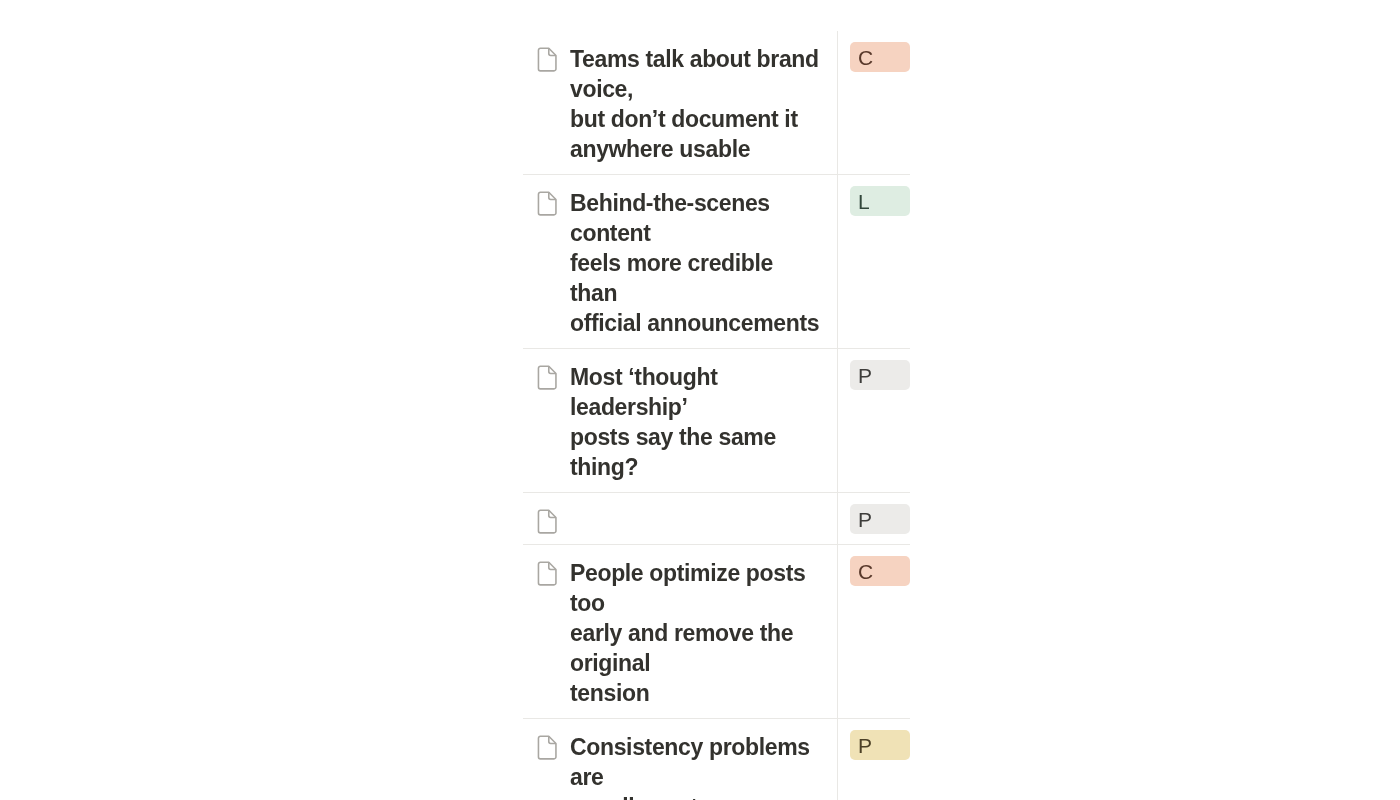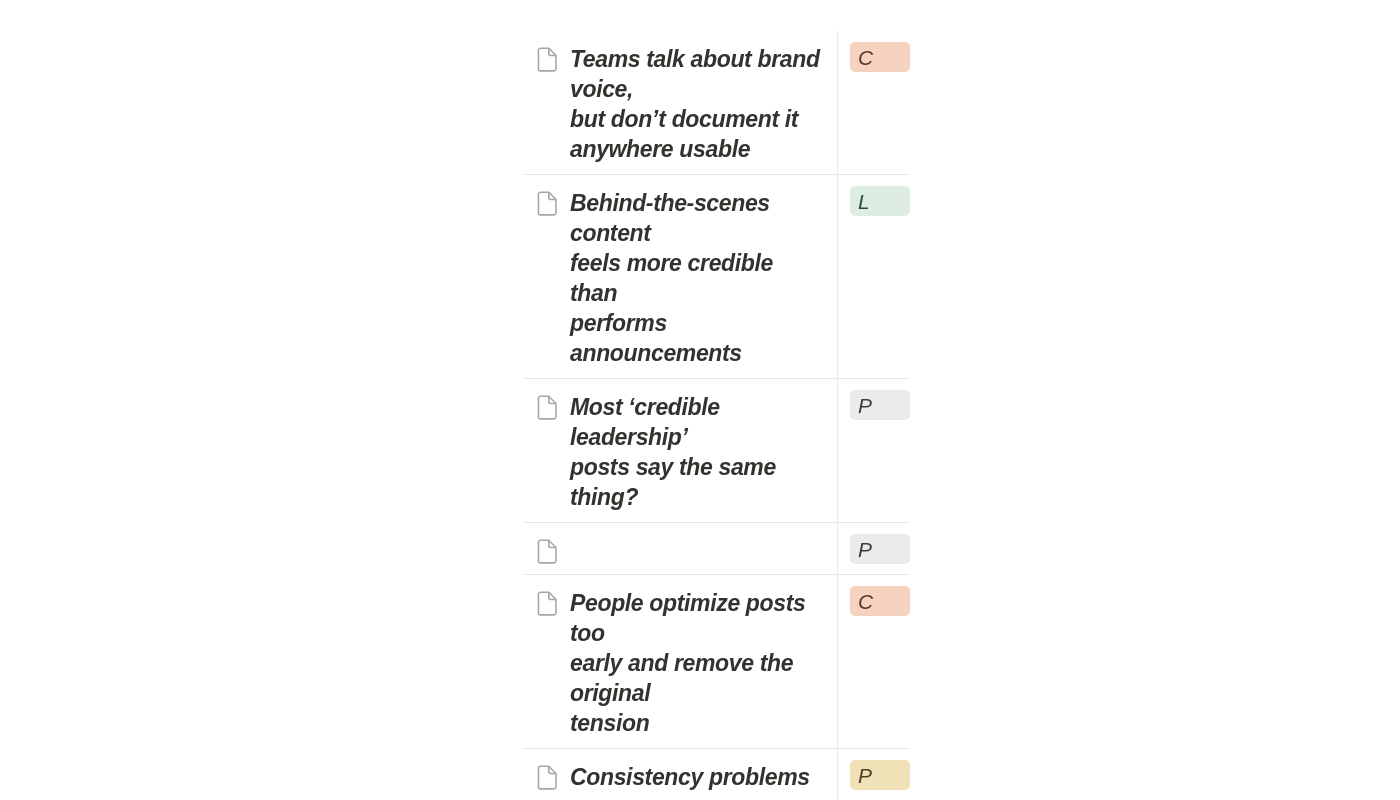--- a/index.html
+++ b/index.html
@@ -7,21 +7,20 @@
     padding: 0;
     background: #ffffff;
     font-family: "Liberation Sans", "DejaVu Sans", sans-serif;
   }
   .stage {
     position: relative;
     width: 1400px;
     height: 800px;
     background: #ffffff;
     overflow: hidden;
-    font-style: italic;
   }
   .db-table {
     position: absolute;
     left: 523px;
     top: 31px;
     width: 387px;
     overflow: hidden;           
     background: #ffffff;
   }
   .row {
@@ -92,34 +91,34 @@
   </div>
 
   <div class="row">
     <div class="cell-title">
       <svg class="page-icon" viewBox="0 0 24 28" fill="none" xmlns="http://www.w3.org/2000/svg">
         <path d="M5 1.2 h9.6 L22.8 9.4 v15.4 a2.2 2.2 0 0 1 -2.2 2.2 H5 a2.2 2.2 0 0 1 -2.2 -2.2 V3.4 A2.2 2.2 0 0 1 5 1.2 Z" fill="#ffffff" stroke-width="1.8" stroke-linejoin="round" stroke="#a9a7a2"></path>
         <path d="M14.6 1.2 v6 a2.2 2.2 0 0 0 2.2 2.2 h6" fill="none" stroke-width="1.8" stroke-linejoin="round" stroke="#a9a7a2"></path>
       </svg>
       <div class="row-title">Behind-the-scenes content
 feels more credible than
-performs announcements</div>
+official announcements</div>
     </div>
     <div class="cell-tag">
       <span class="tag" style="background: rgb(222, 237, 226); color: rgb(50, 71, 59);">L</span>
     </div>
   </div>
 
   <div class="row">
     <div class="cell-title">
       <svg class="page-icon" viewBox="0 0 24 28" fill="none" xmlns="http://www.w3.org/2000/svg">
         <path d="M5 1.2 h9.6 L22.8 9.4 v15.4 a2.2 2.2 0 0 1 -2.2 2.2 H5 a2.2 2.2 0 0 1 -2.2 -2.2 V3.4 A2.2 2.2 0 0 1 5 1.2 Z" fill="#ffffff" stroke-width="1.8" stroke-linejoin="round" stroke="#a9a7a2"></path>
         <path d="M14.6 1.2 v6 a2.2 2.2 0 0 0 2.2 2.2 h6" fill="none" stroke-width="1.8" stroke-linejoin="round" stroke="#a9a7a2"></path>
       </svg>
-      <div class="row-title">Most ‘credible leadership’
+      <div class="row-title">Most ‘thought leadership’
 posts say the same thing?</div>
     </div>
     <div class="cell-tag">
       <span class="tag" style="background: rgb(236, 235, 233); color: rgb(62, 61, 59);">P</span>
     </div>
   </div>
 
   <div class="row">
     <div class="cell-title">
       <svg class="page-icon" viewBox="0 0 24 28" fill="none" xmlns="http://www.w3.org/2000/svg">

